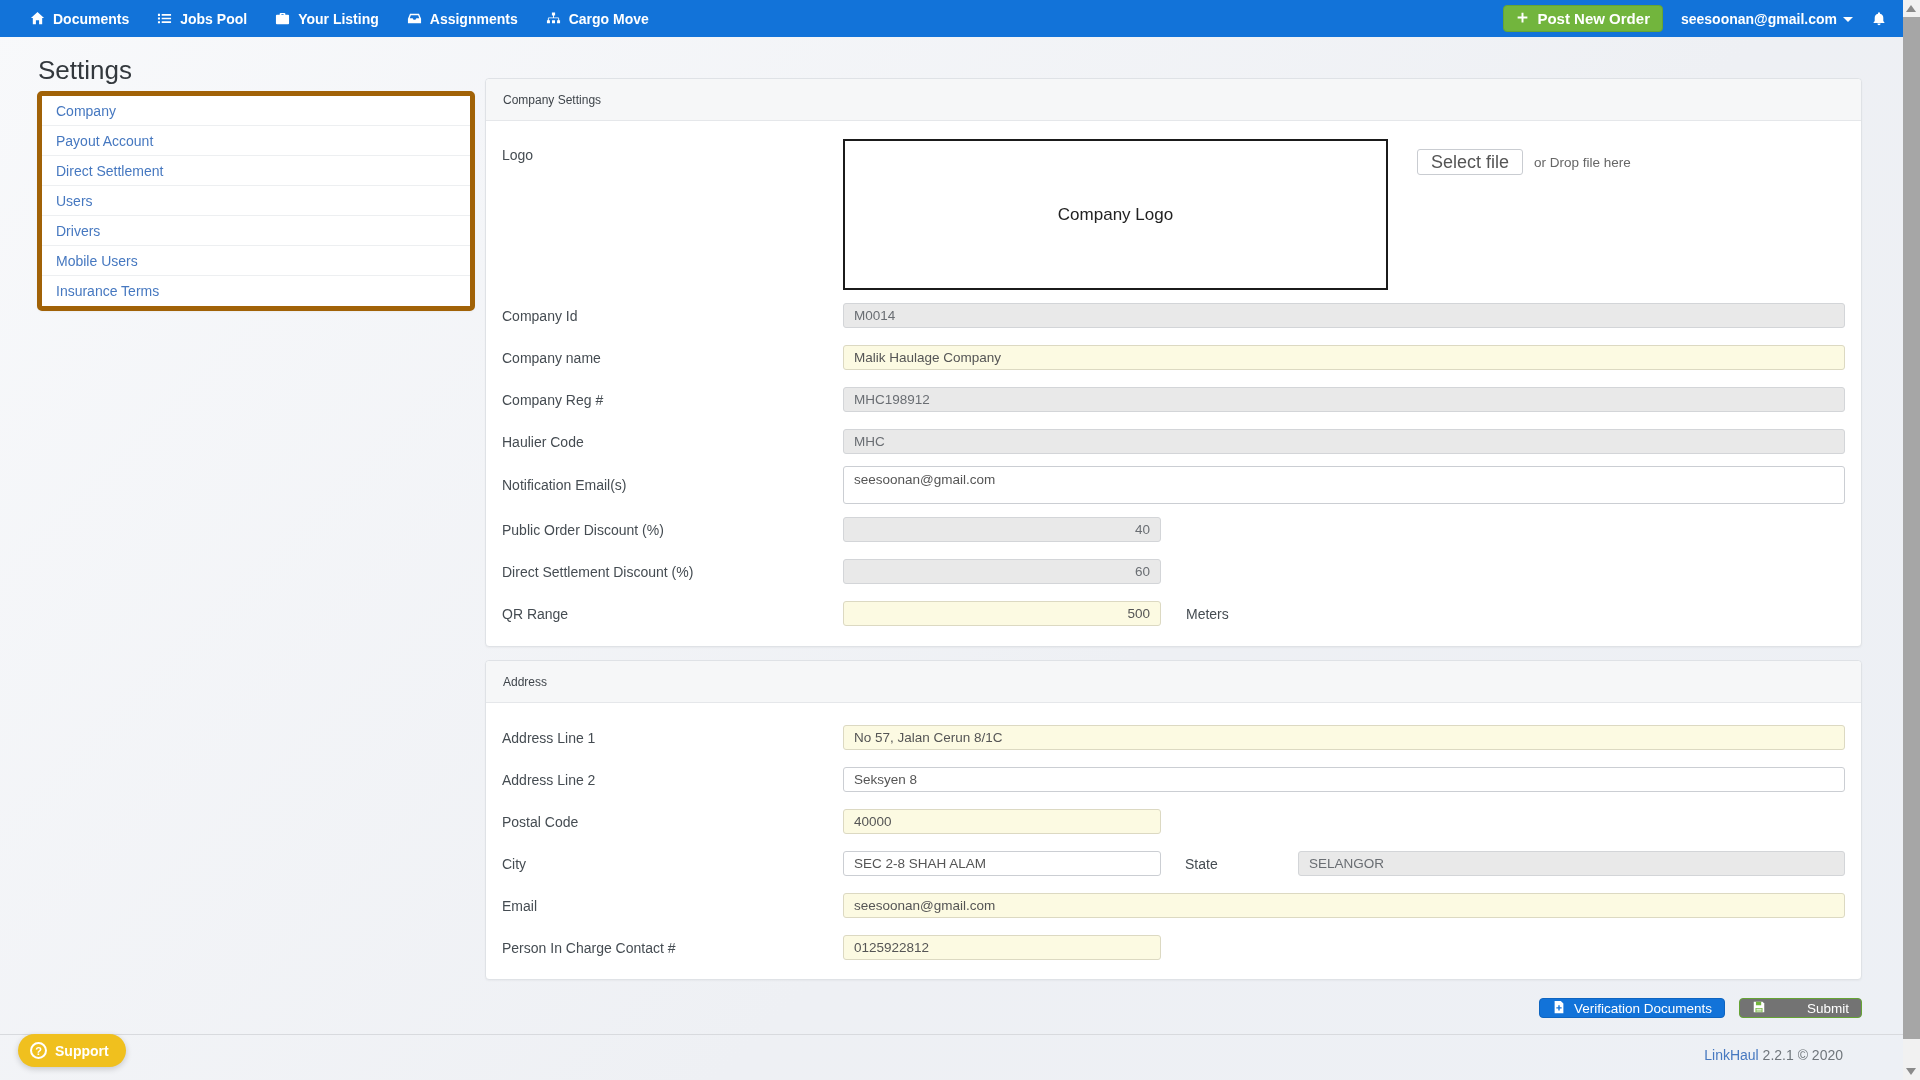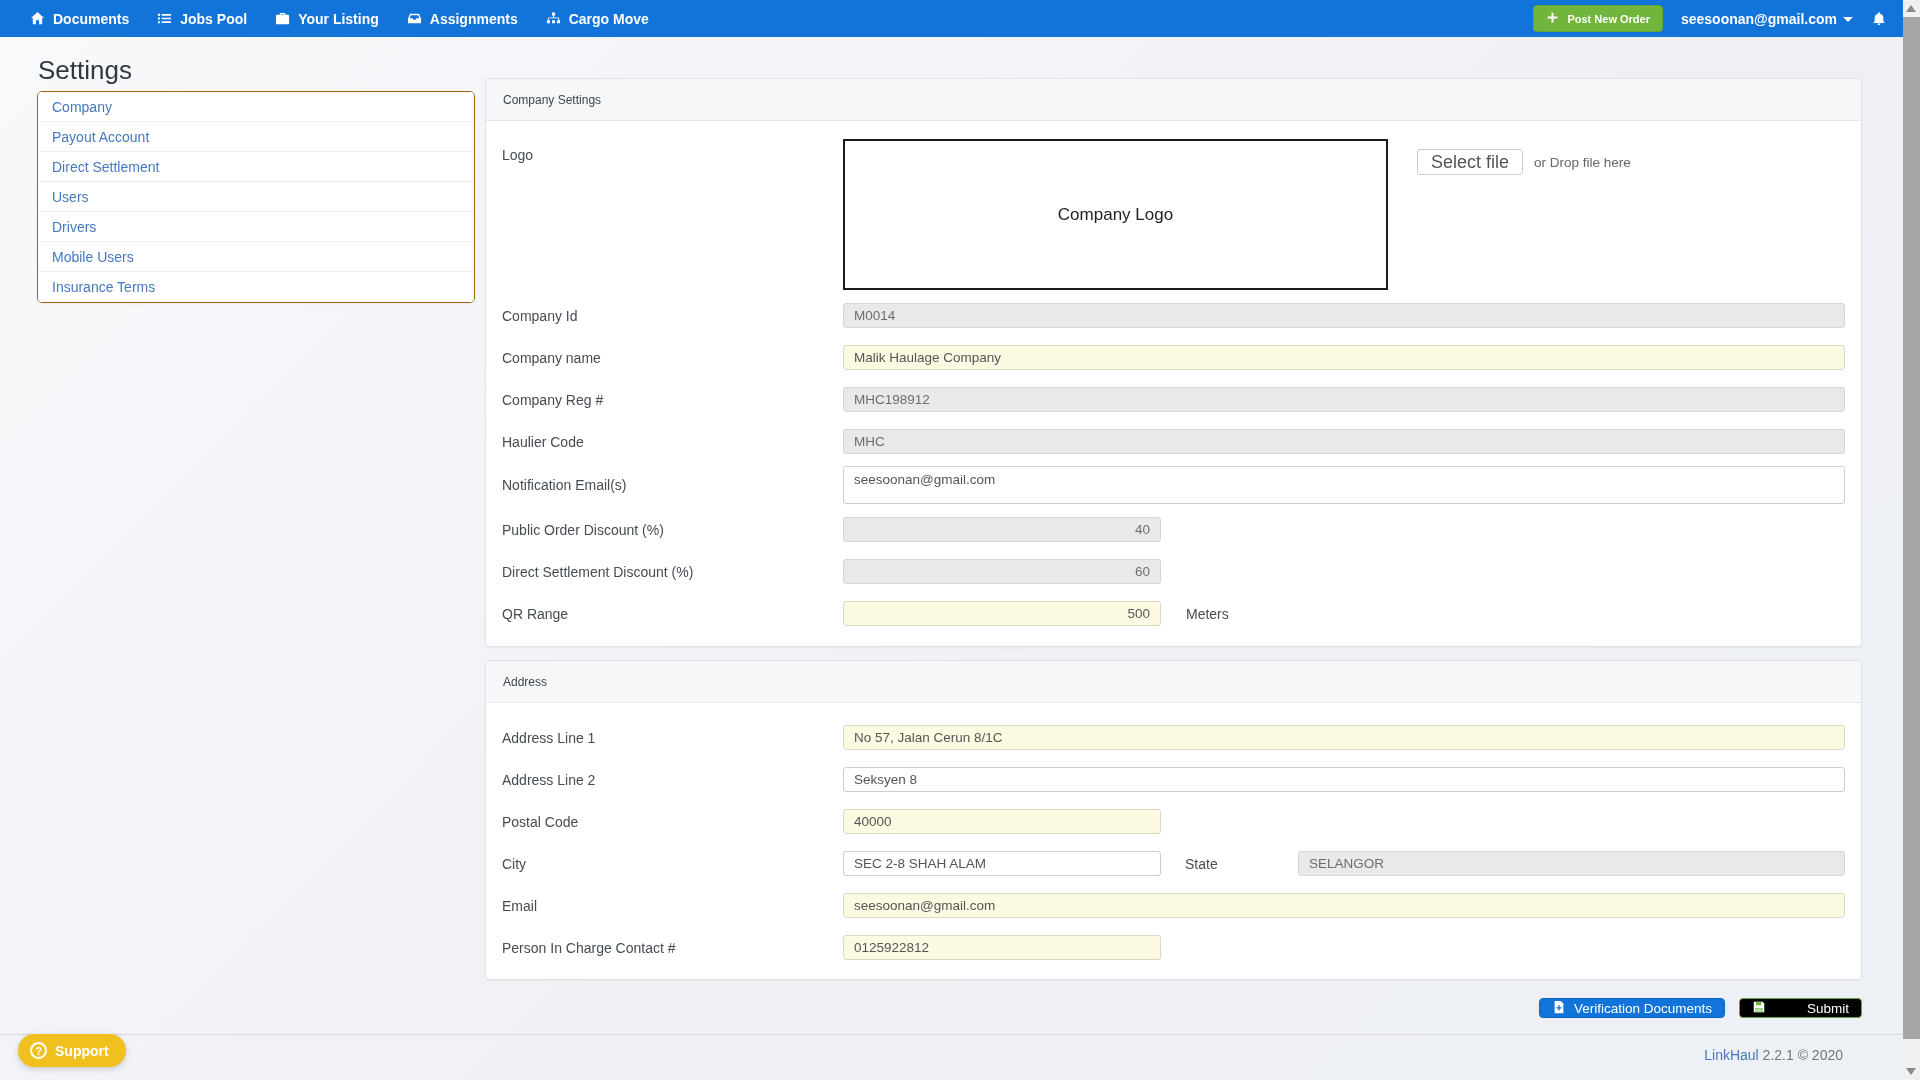--- a/index.html
+++ b/index.html
@@ -10,39 +10,39 @@
     position:relative; color:#454c52;
   }
   
   .navbar { position:absolute; left:0; top:0; width:1903px; height:37px;
     background:#1273d9; display:flex; align-items:center; padding:0 16px; }
   .nav-item { display:flex; align-items:center; gap:8px; color:#fff;
     font-size:14px; font-weight:700; padding:0 14px; height:100%; cursor:pointer; }
   .nav-item svg { display:block; }
   .nav-right { margin-left:auto; display:flex; align-items:center; gap:18px; }
   .post-btn { background:#72b53d; border:1px solid #65a434; color:#fff; cursor:pointer;
-    font-size:11px; font-weight:700; height:27px; padding:0 12px; border-radius:4px;
+    font-size:15px; font-weight:700; height:27px; padding:0 12px; border-radius:4px;
     display:flex; align-items:center; gap:8px; font-family:inherit; }
   .user-menu { display:flex; align-items:center; gap:6px; color:#fff;
     font-size:14px; font-weight:700; cursor:pointer; }
   .caret { width:0; height:0; border-left:5px solid transparent; border-right:5px solid transparent;
     border-top:5px solid #fff; margin-top:2px; }
   .bell { color:#fff; cursor:pointer; display:flex; }
   
   .scrollbar { position:absolute; right:0; top:0; width:17px; height:1080px; background:#f1f1f1; }
   .sb-thumb { position:absolute; left:0; top:17px; width:17px; height:1022px; background:#a6a6a6; }
   .sb-up { position:absolute; top:5px; left:3px; width:0; height:0;
     border-left:5.5px solid transparent; border-right:5.5px solid transparent; border-bottom:7px solid #8a8a8a; }
   .sb-down { position:absolute; bottom:5px; left:3px; width:0; height:0;
     border-left:5.5px solid transparent; border-right:5.5px solid transparent; border-top:7px solid #8a8a8a; }
   
   .page-title { position:absolute; left:38px; top:55px; font-size:26px; font-weight:400; color:#33383d; }
   
   .side-card { position:absolute; left:37px; top:91px; width:438px; background:#fff;
-    border:1px solid #a16207; border-radius:5px; box-shadow:0 1px 2px rgba(0,0,0,.04); overflow:hidden; }
+    border:5px solid #a16207; border-radius:5px; box-shadow:0 1px 2px rgba(0,0,0,.04); overflow:hidden; }
   .side-item { height:30px; display:flex; align-items:center; padding:0 14px;
     color:#4678c0; font-size:14px; border-bottom:1px solid #edeff1; cursor:pointer; background:#fff; }
   .side-item:last-child { border-bottom:none; }
   
   .card { position:absolute; left:485px; width:1377px; background:#fff;
     border:1px solid #dfe2e6; border-radius:4px; box-shadow:0 1px 2px rgba(0,0,0,.04); }
   .card-header { height:42px; background:#f6f7f8; border-bottom:1px solid #e5e7ea;
     display:flex; align-items:center; padding:0 17px; font-size:12px; color:#3f454b;
     border-radius:4px 4px 0 0; }
   .card-body { padding:18px 16px 20px 16px; }
@@ -69,21 +69,21 @@
   .drop-hint { font-size:13.5px; color:#666; }
   
   .state-label { width:113px; min-width:113px; margin-left:24px; font-size:14px; color:#454c52; }
   .state-inp { width:547px; }
   
   .actions { position:absolute; left:485px; top:998px; width:1377px; display:flex;
     justify-content:flex-end; gap:14px; }
   .btn { height:20px; border-radius:4px; font-size:13.5px; color:#fff; display:flex;
     align-items:center; gap:8px; padding:0 12px; cursor:pointer; font-family:inherit; }
   .btn-blue { background:#1273d9; border:1px solid #0f65c0; }
-  .btn-green { background:#000000; border:1px solid #65a434;gap:41px; }
+  .btn-green { background:#737373; border:1px solid #65a434;gap:41px; }
   
   .footer-divider { position:absolute; top:1034px; left:0; width:1903px; border-top:1px solid #d8dade; }
   .footer-text { position:absolute; top:1047px; right:77px; font-size:14px; color:#70767c; }
   .footer-text a { color:#4678c0; text-decoration:none; cursor:pointer; }
   
   .support { position:absolute; left:18px; top:1034px; height:33px; background:#f0c01e;
     border:none; border-radius:17px; display:flex; align-items:center; gap:8px;
     padding:0 17px 0 12px; color:#fff; font-weight:700; font-size:14px;
     box-shadow:0 2px 6px rgba(0,0,0,.18); cursor:pointer; font-family:inherit; }
   .q-circle { width:17px; height:17px; border:2px solid #fff; border-radius:50%;

